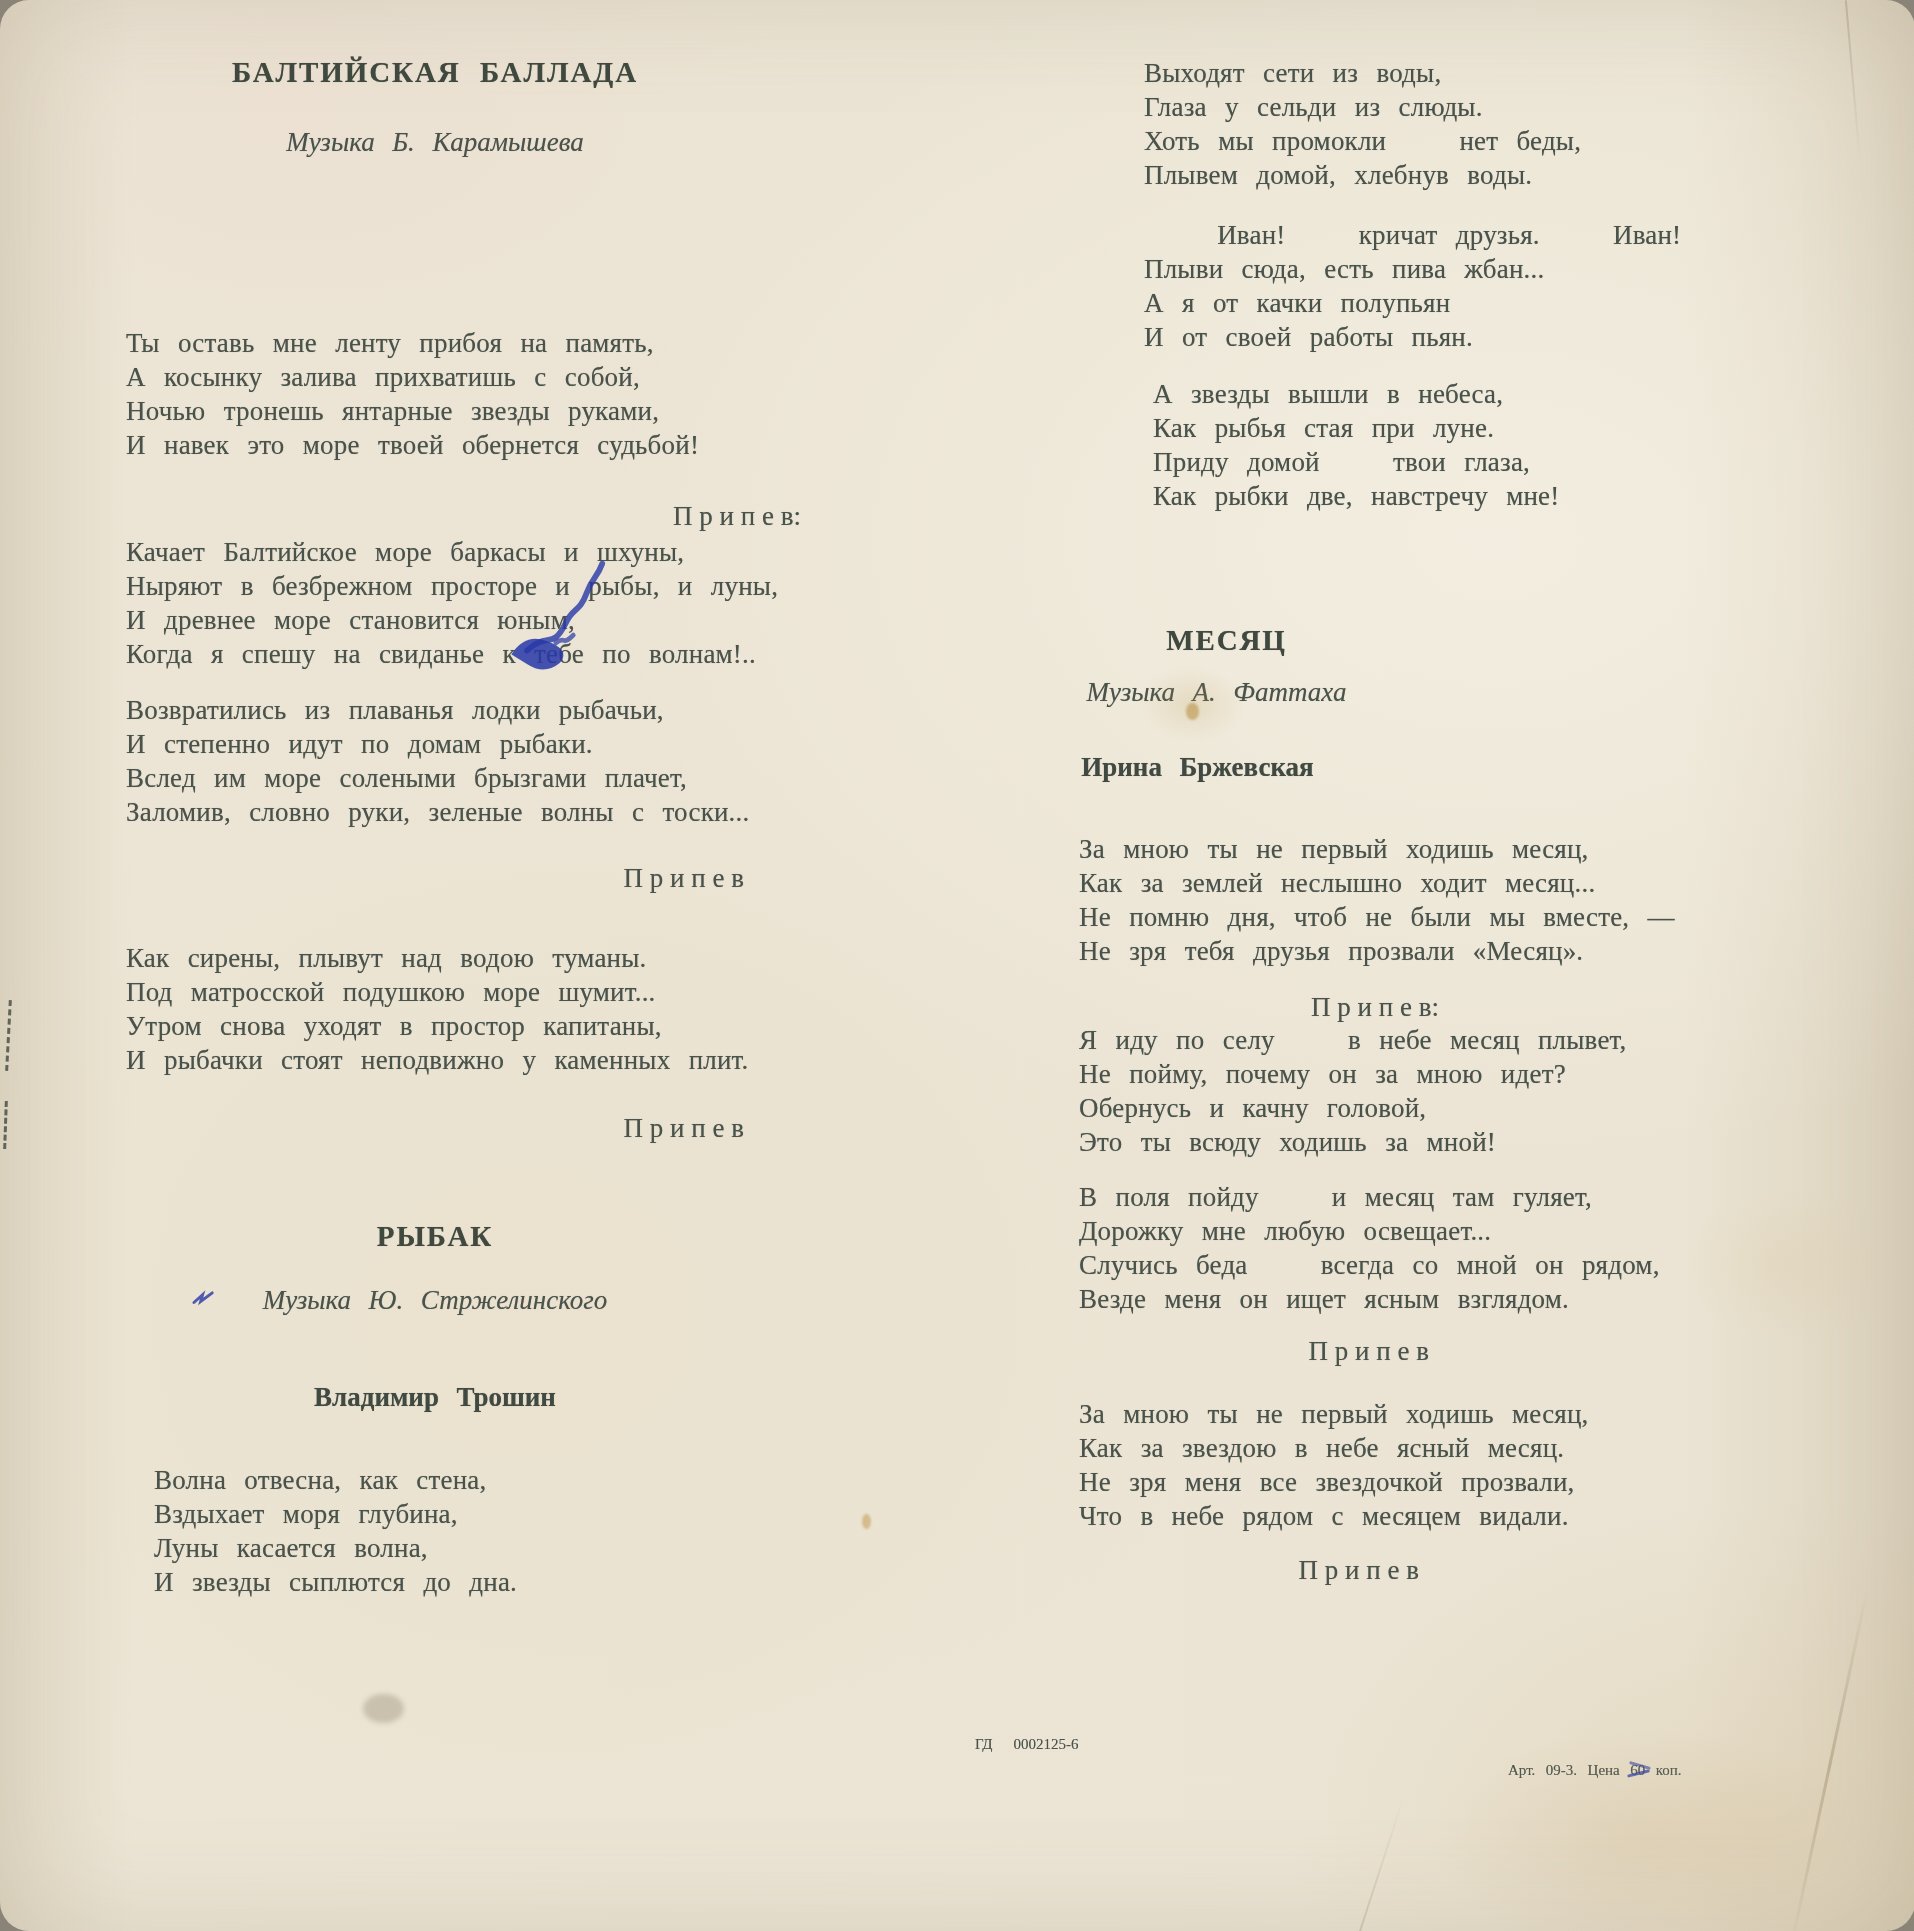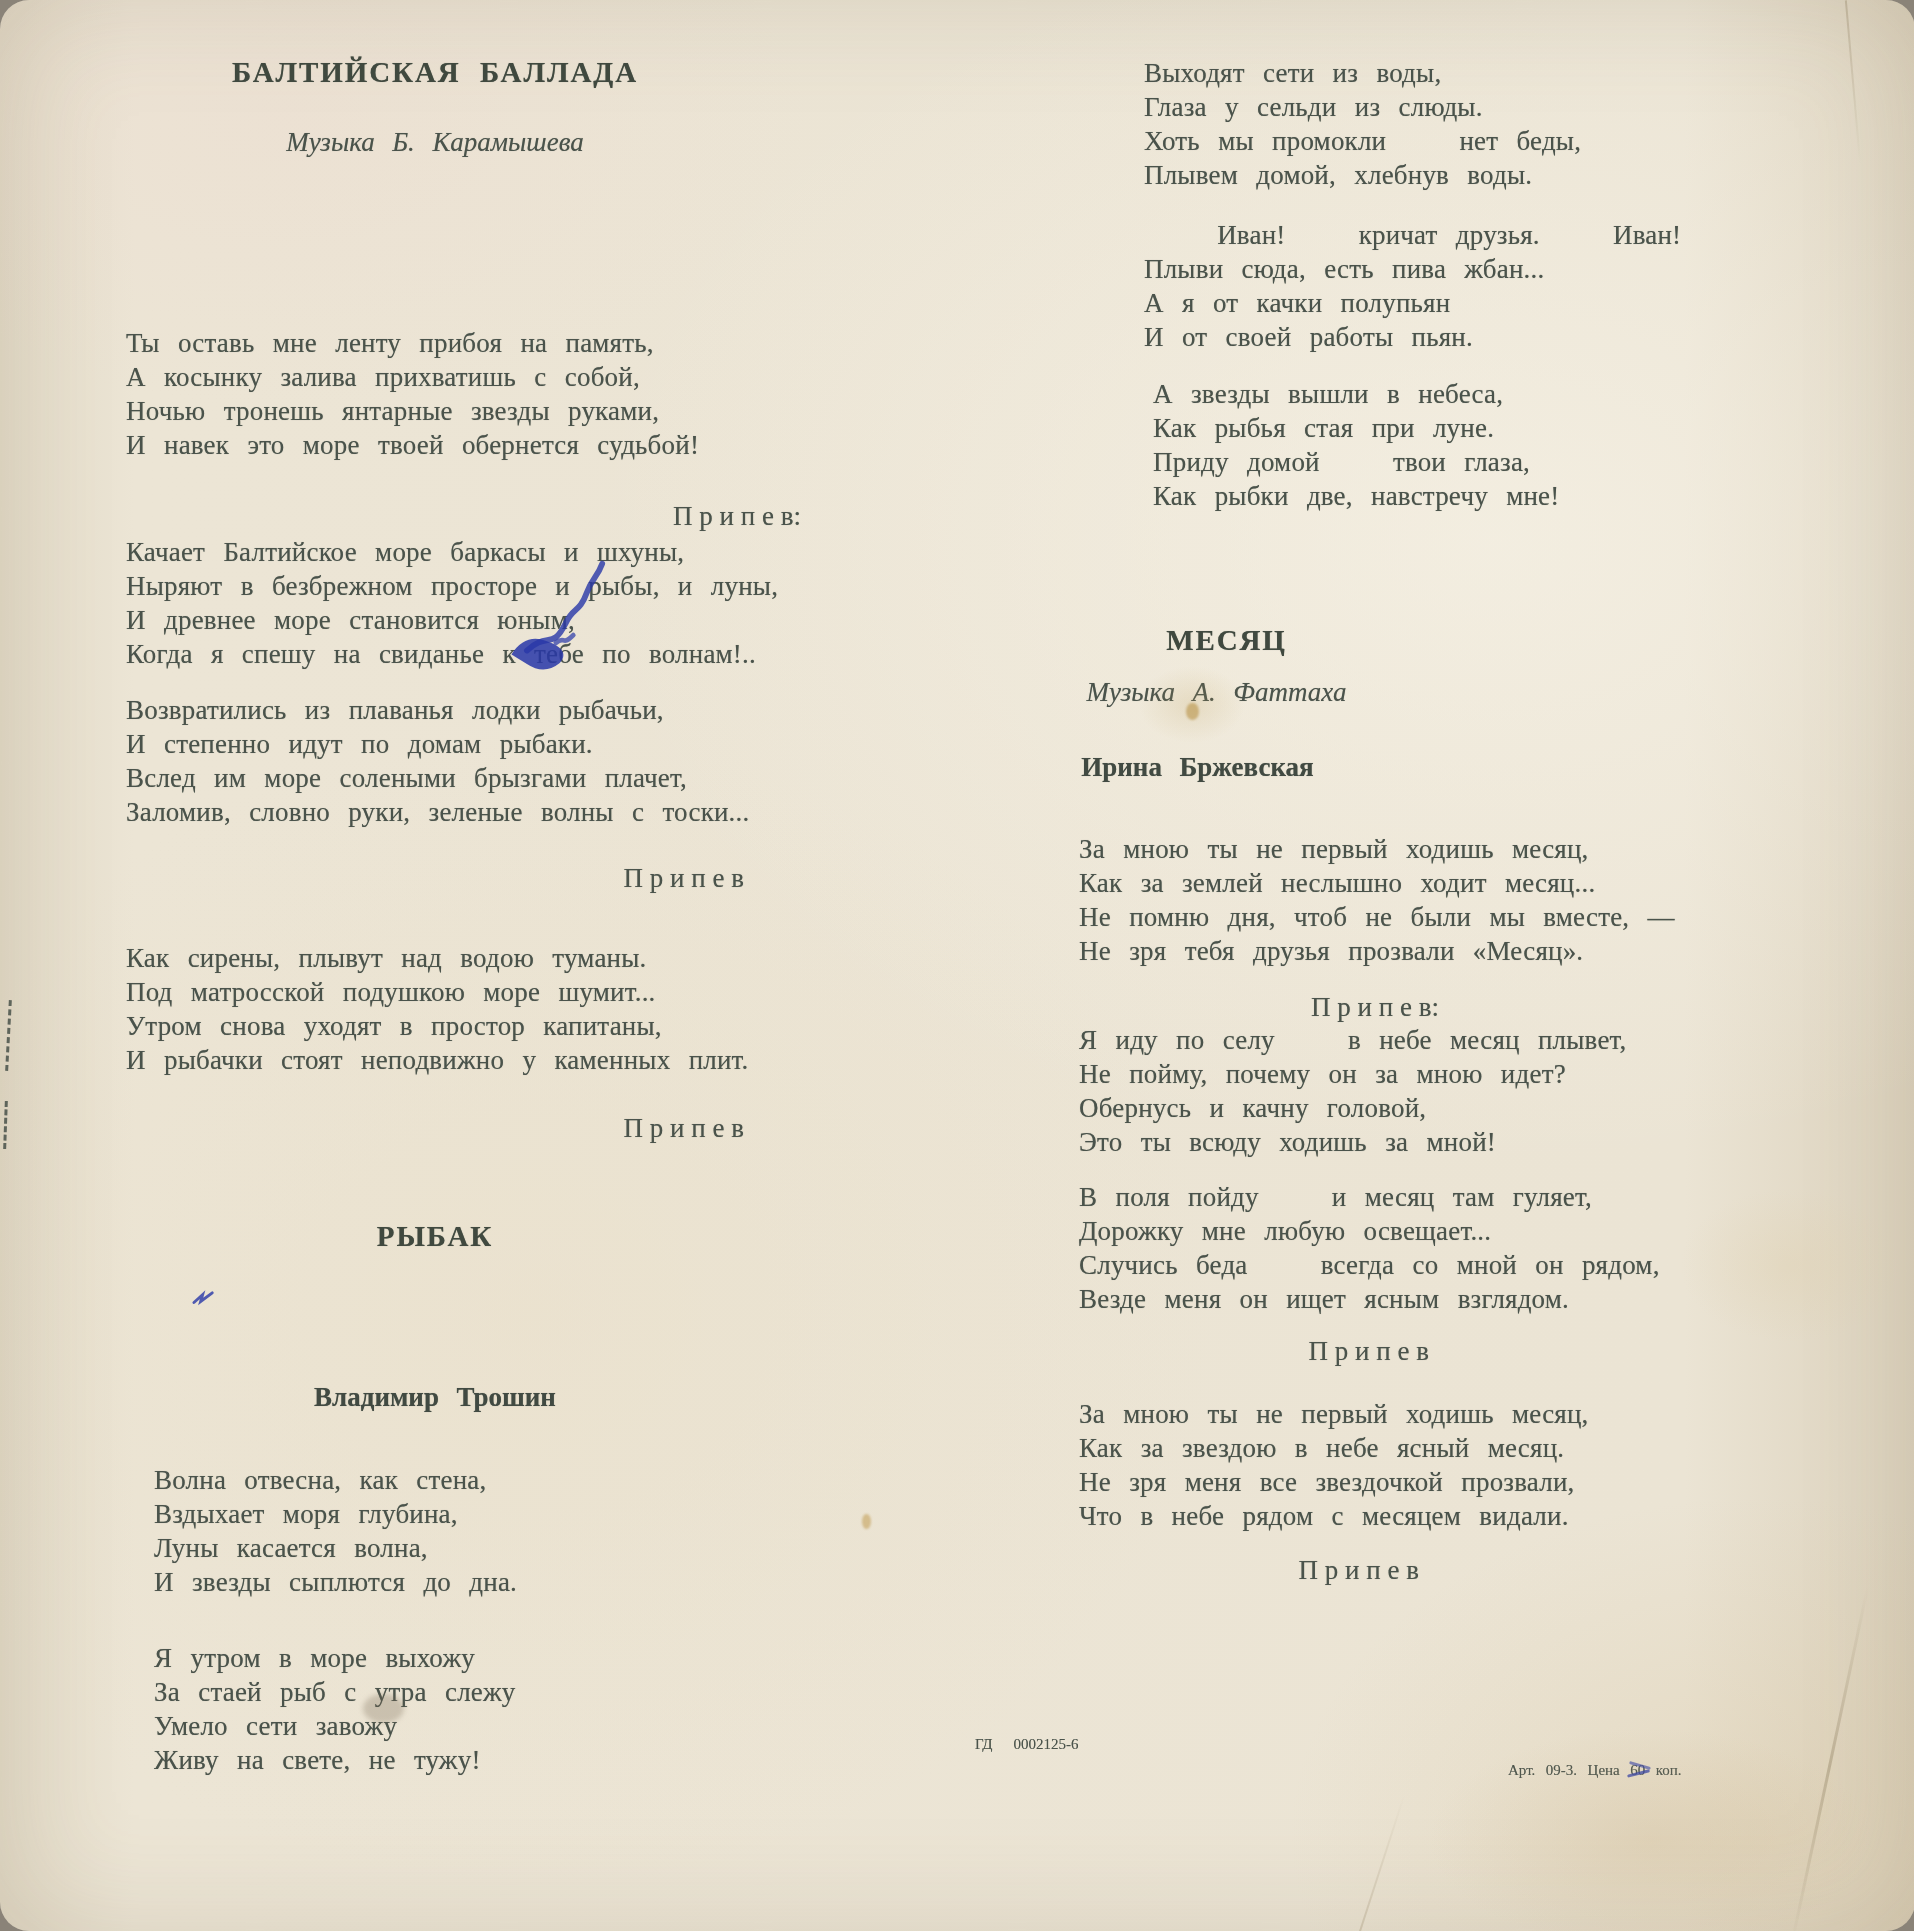--- a/index.html
+++ b/index.html
@@ -82,36 +82,31 @@
       <div class="line">Как сирены, плывут над водою туманы.</div>
       <div class="line">Под матросской подушкою море шумит...</div>
       <div class="line">Утром снова уходят в простор капитаны,</div>
       <div class="line">И рыбачки стоят неподвижно у каменных плит.</div>
     </div>
 
   <div class="block chorus-label centered" style="left:126px; top:1112px; width:618px;">П р и п е в</div>
 
   <div class="block hdr-title centered" style="left:126px; top:1220px; width:618px;">РЫБАК</div>
 
+  <div class="block hdr-music centered" style="left:126px; top:1284px; width:618px;">Музыка Ю. Стржелинского</div>
 
   <div class="block hdr-singer centered" style="left:126px; top:1381px; width:618px;">Владимир Трошин</div>
 
   <div class="block" style="left:154px; top:1463px;">
       <div class="line">Волна отвесна, как стена,</div>
       <div class="line">Вздыхает моря глубина,</div>
       <div class="line">Луны касается волна,</div>
       <div class="line">И звезды сыплются до дна.</div>
     </div>
 
-  <div class="block" style="left:154px; top:1641px;">
-      <div class="line">Я утром в море выхожу</div>
-      <div class="line">За стаей рыб с утра слежу</div>
-      <div class="line">Умело сети завожу</div>
-      <div class="line">Живу на свете, не тужу!</div>
-    </div>
 
   <div class="block" style="left:1144px; top:56px;">
       <div class="line">Выходят сети из воды,</div>
       <div class="line">Глаза у сельди из слюды.</div>
       <div class="line">Хоть мы промокли    нет беды,</div>
       <div class="line">Плывем домой, хлебнув воды.</div>
     </div>
 
   <div class="block" style="left:1144px; top:218px;">
       <div class="line">    Иван!    кричат друзья.    Иван!</div>

